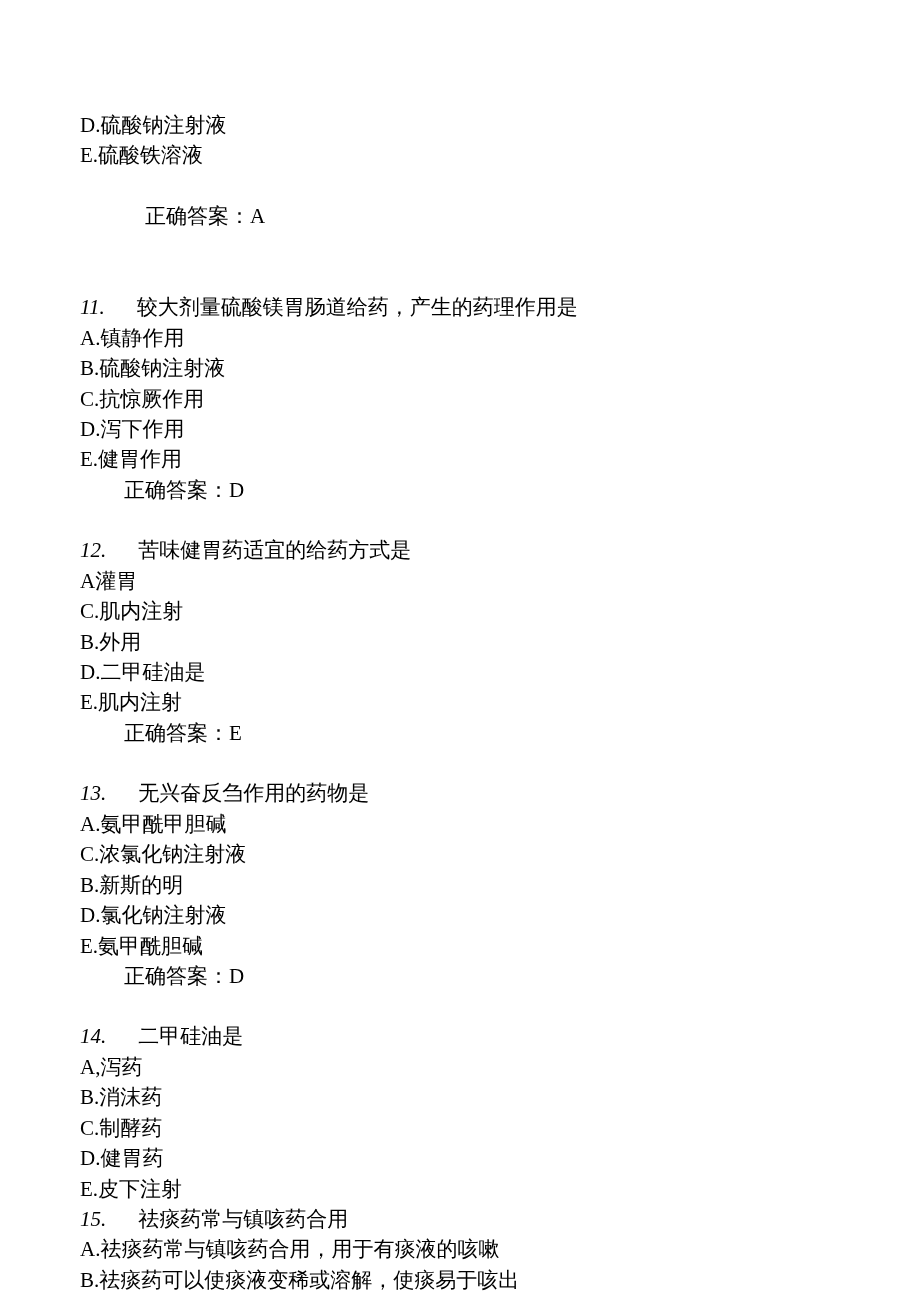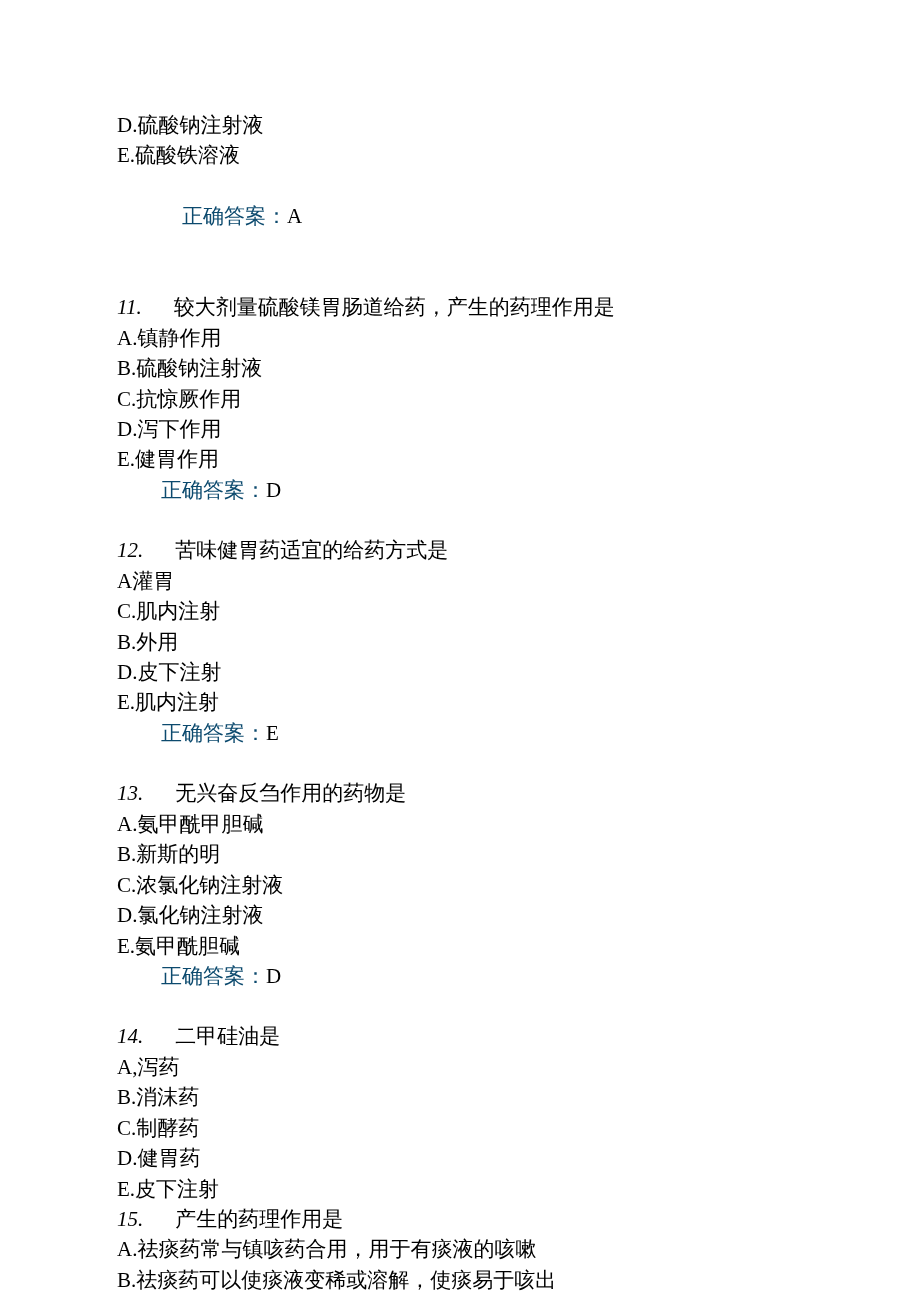--- a/index.html
+++ b/index.html
@@ -10,24 +10,23 @@
       font-size: 21px;
       line-height: 1.45;
       color: #000000;
       width: 920px;
     }
     .page {
       padding: 110px 80px 60px 80px;
     }
     .line {
       white-space: pre-wrap;
-      margin-left: 37px;
     }
     .answer-label {
-      color: #0c4a6e;
+      color: #000000;
     }
     .answer-value {
       color: #000000;
     }
     .indent {
       padding-left: 44px;
     }
     .blank {
       height: 30px;
     }
@@ -61,36 +60,36 @@
       <div class="line">B.硫酸钠注射液</div>
       <div class="line">C.抗惊厥作用</div>
       <div class="line">D.泻下作用</div>
       <div class="line">E.健胃作用</div>
       <div class="line indent"><span class="answer-label">正确答案：</span><span class="answer-value">D</span></div>
       <div class="blank"></div>
       <div class="line"><span class="qnum">12.</span><span class="gap"></span><span class="qtext">苦味健胃药适宜的给药方式是</span></div>
       <div class="line">A灌胃</div>
       <div class="line">C.肌内注射</div>
       <div class="line">B.外用</div>
-      <div class="line">D.皮下注射</div>
+      <div class="line">D.二甲硅油是</div>
       <div class="line">E.肌内注射</div>
       <div class="line indent"><span class="answer-label">正确答案：</span><span class="answer-value">E</span></div>
       <div class="blank"></div>
       <div class="line"><span class="qnum">13.</span><span class="gap"></span><span class="qtext">无兴奋反刍作用的药物是</span></div>
       <div class="line">A.氨甲酰甲胆碱</div>
+      <div class="line">C.浓氯化钠注射液</div>
       <div class="line">B.新斯的明</div>
-      <div class="line">C.浓氯化钠注射液</div>
       <div class="line">D.氯化钠注射液</div>
       <div class="line">E.氨甲酰胆碱</div>
       <div class="line indent"><span class="answer-label">正确答案：</span><span class="answer-value">D</span></div>
       <div class="blank"></div>
       <div class="line"><span class="qnum">14.</span><span class="gap"></span><span class="qtext">二甲硅油是</span></div>
       <div class="line">A,泻药</div>
       <div class="line">B.消沫药</div>
       <div class="line">C.制酵药</div>
       <div class="line">D.健胃药</div>
       <div class="line">E.皮下注射</div>
-      <div class="line"><span class="qnum">15.</span><span class="gap"></span><span class="qtext">产生的药理作用是</span></div>
+      <div class="line"><span class="qnum">15.</span><span class="gap"></span><span class="qtext">祛痰药常与镇咳药合用</span></div>
       <div class="line">A.祛痰药常与镇咳药合用，用于有痰液的咳嗽</div>
       <div class="line">B.祛痰药可以使痰液变稀或溶解，使痰易于咳出</div>
     </div>
 
 </div>
 
 </body></html>

